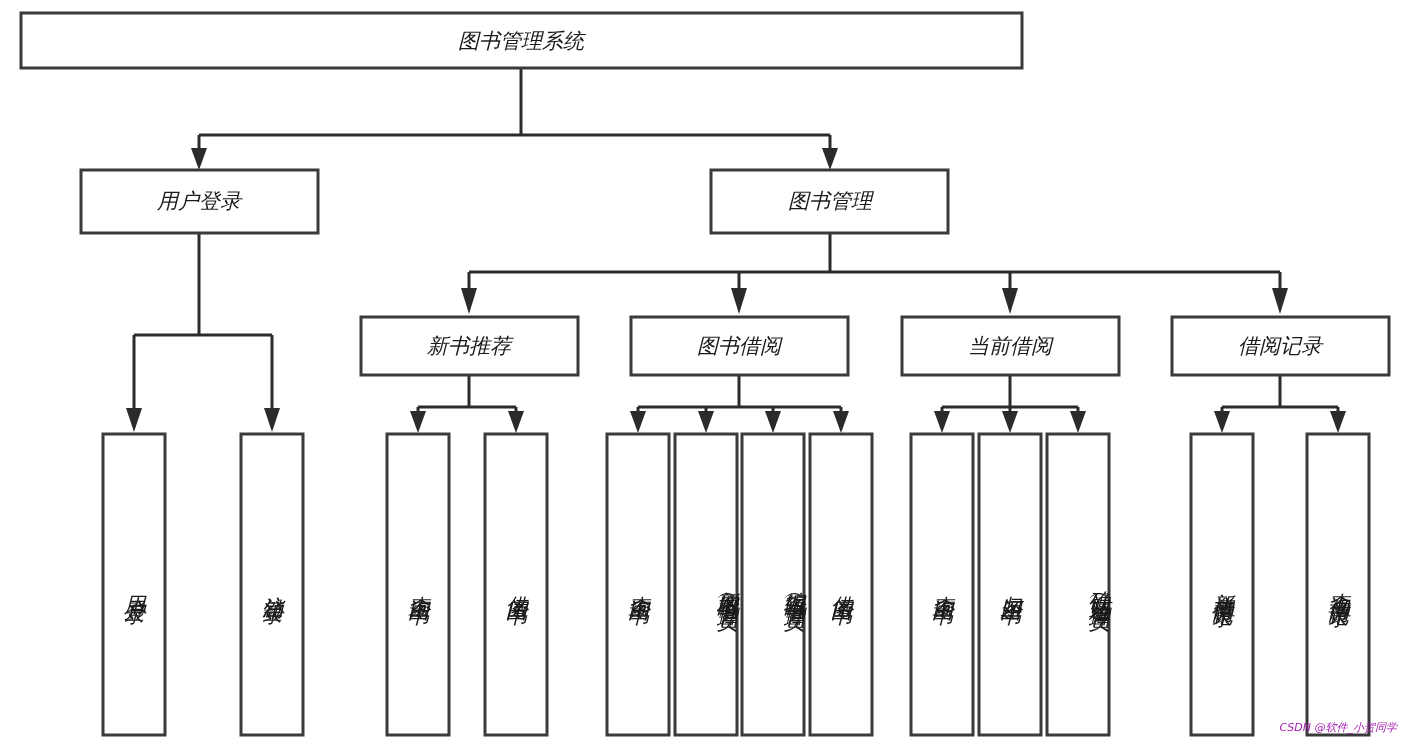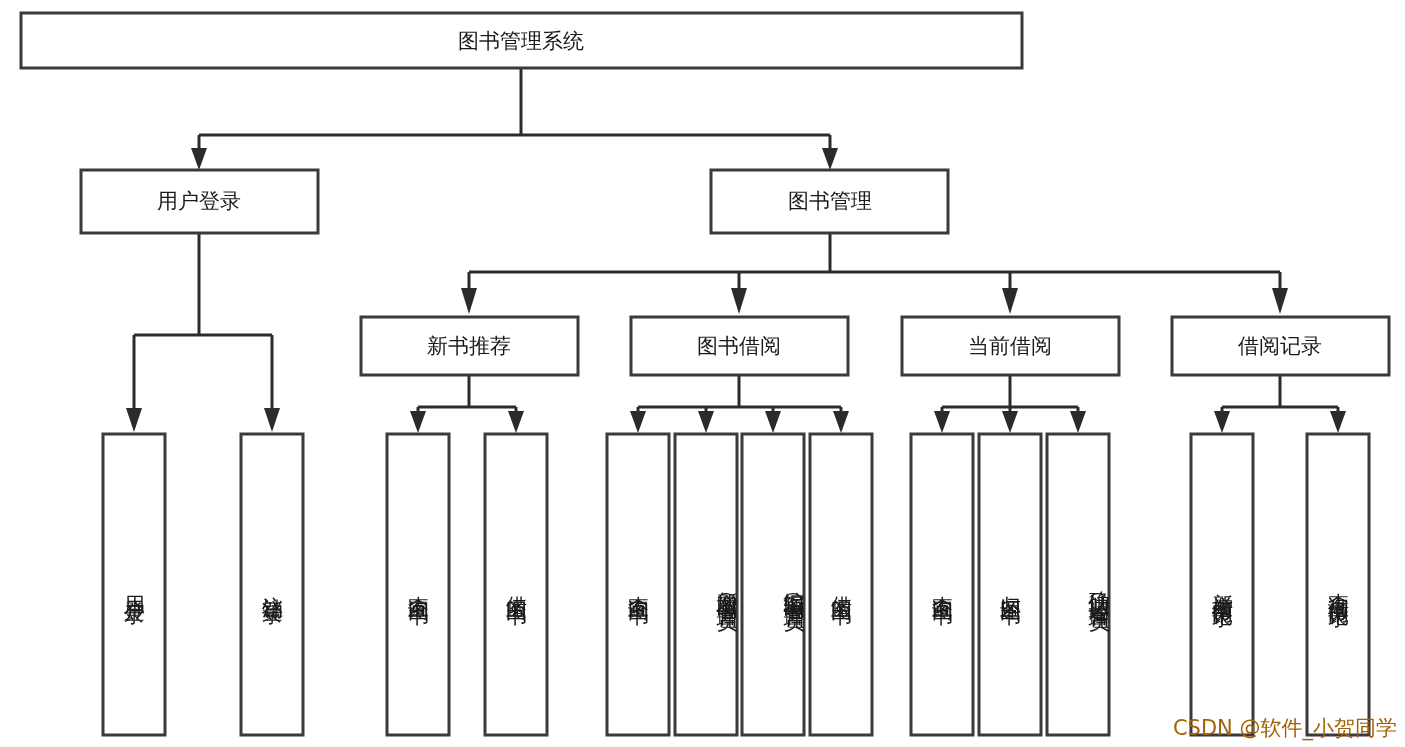--- a/index.html
+++ b/index.html
@@ -11,20 +11,21 @@
     width: 1405px;
     height: 747px;
     overflow: hidden;
     font-family: "DejaVu Sans", "Liberation Sans", sans-serif;
   }
   #diagram-root {
     position: relative;
     width: 1405px;
     height: 747px;
     background: #ffffff;
+    font-style: italic;
   }
   svg#tree-svg {
     position: absolute;
     left: 0;
     top: 0;
     width: 1405px;
     height: 747px;
     display: block;
   }
   .node-box {
@@ -58,24 +59,24 @@
     color: #1a1a1a;
     letter-spacing: 3px;
     line-height: 1;
     white-space: nowrap;
     text-align: center;
     pointer-events: none;
   }
   .watermark {
     position: absolute;
     right: 8px;
-    bottom: 5px;
-    font-family: "DejaVu Sans", "Liberation Sans", sans-serif;
-    font-size: 21px;
-    color: #a16207;
+    bottom: 12px;
+    font-family: "DejaVu Sans", "Liberation Sans", sans-serif;
+    font-size: 11px;
+    color: #a21caf;
     white-space: nowrap;
     pointer-events: none;
   }
 </style>
 </head>
 <body>
 
 <div id="diagram-root">
 
   <svg id="tree-svg" viewBox="0 0 1405 747">

